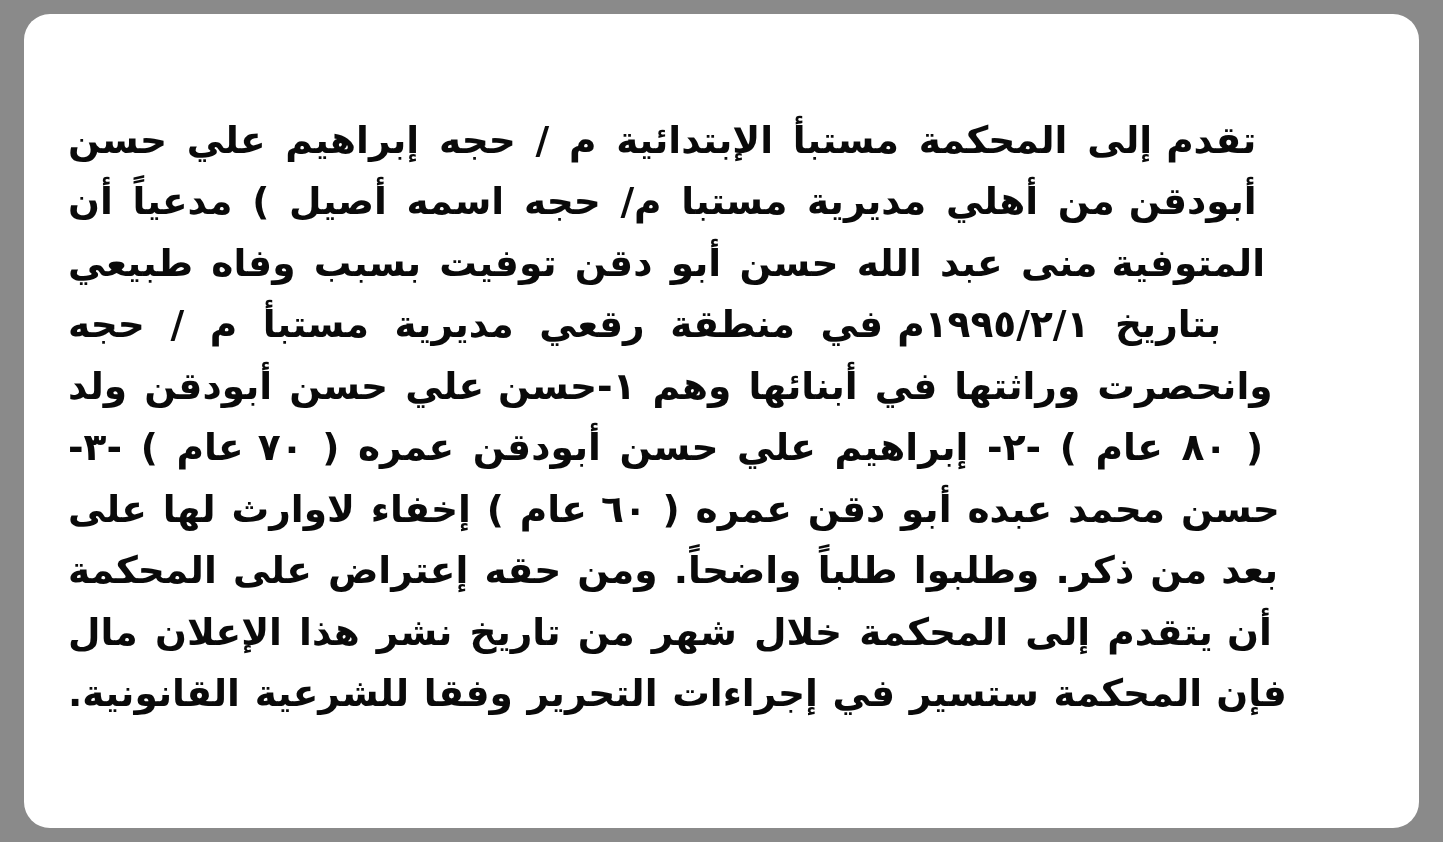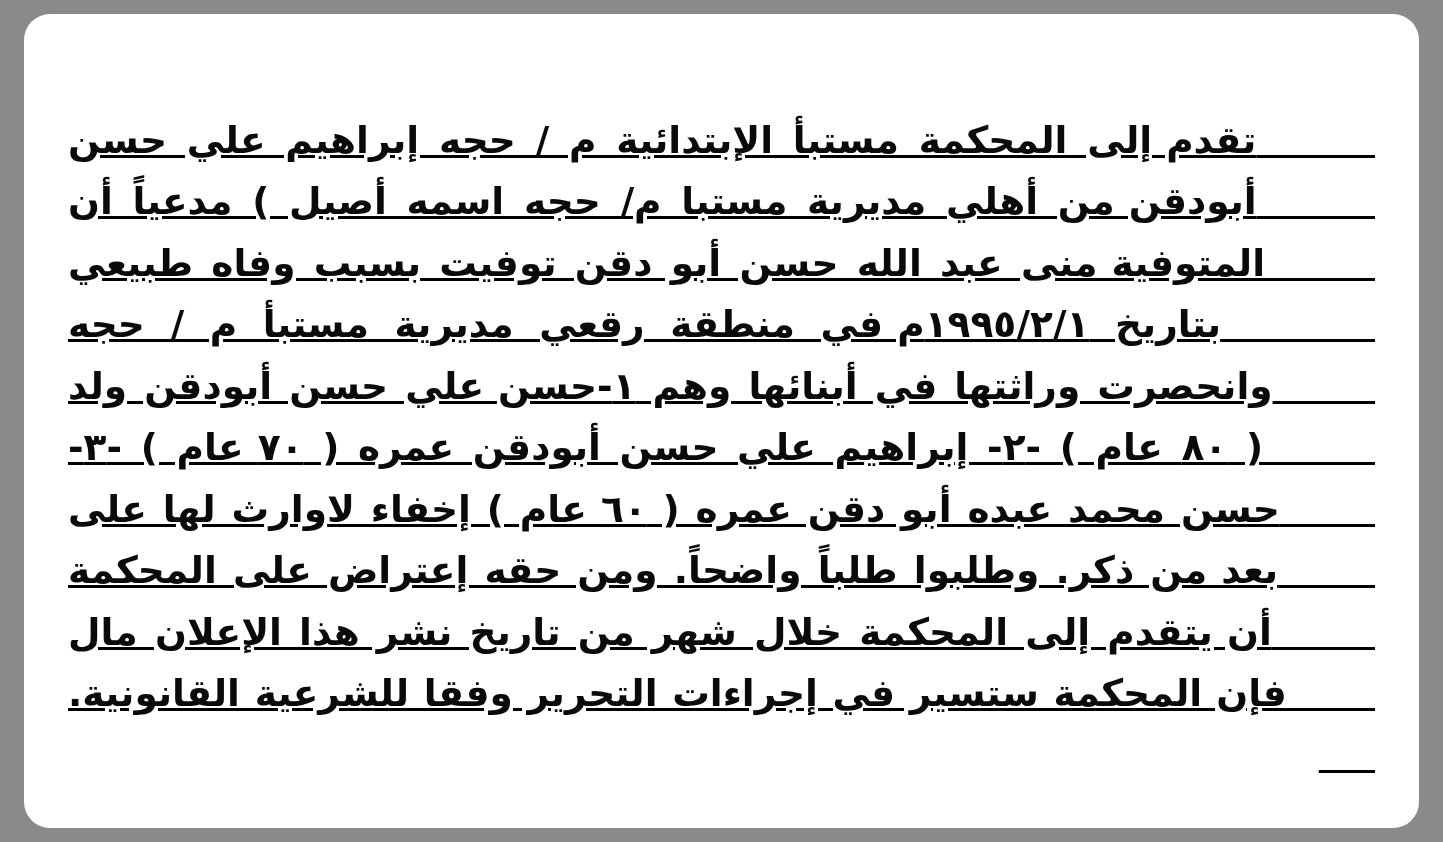--- a/index.html
+++ b/index.html
@@ -19,21 +19,20 @@
     position: absolute;
     left: 24px;
     top: 14px;
     width: 1395px;
     height: 814px;
     background: #ffffff;
     border-radius: 26px;
     box-sizing: border-box;
     padding: 34px 44px 26px 44px;
     overflow: hidden;
-    text-decoration: underline;
   }
   .notice-body {
     font-family: "DejaVu Sans", "Liberation Sans", sans-serif;
     font-size: 37.5px;
     font-weight: 700;
     line-height: 1.64;
     color: #0a0a0a;
     text-align: justify;
     text-align-last: justify;
     direction: rtl;

